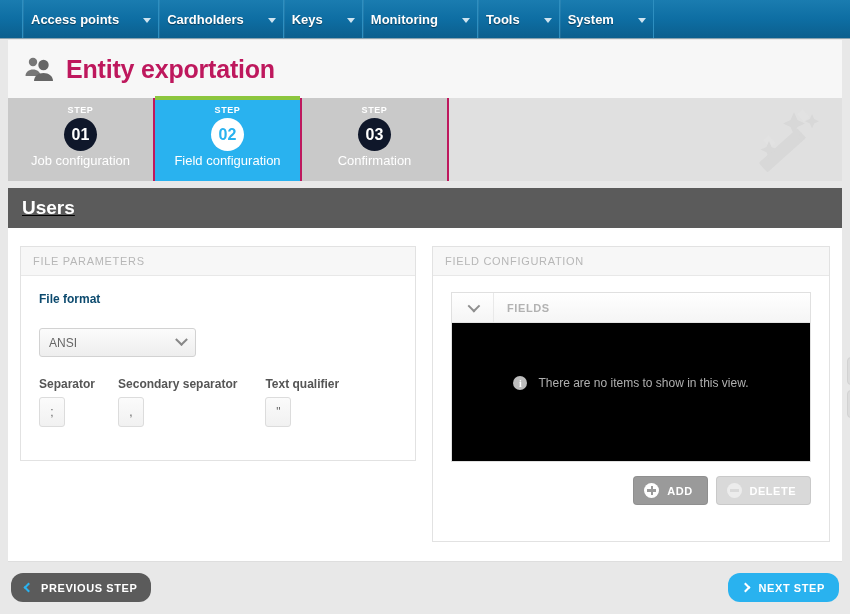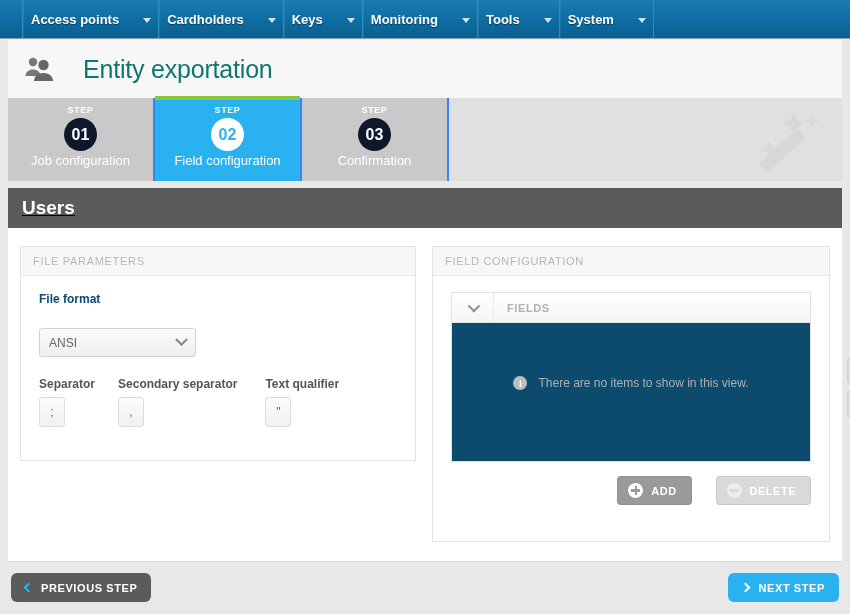--- a/index.html
+++ b/index.html
@@ -48,39 +48,38 @@
   .page-title-bar {
     position: absolute; top: 40px; left: 8px;
     width: 834px; height: 58px;
     background: #f7f7f7;
     display: flex; align-items: center;
     padding-left: 16px;
     gap: 12px;
   }
   .people-icon { width: 30px; height: 26px; flex: none; }
   .page-title {
-    font-size: 25px; color: #0f766e; font-weight: normal;
+    font-size: 25px; color: #be185d; font-weight: bold;
     letter-spacing: -0.2px;
-    margin-left: 17px;
   }
 
   
   .steps {
     position: absolute; top: 98px; left: 8px;
     width: 834px; height: 83px;
     background: #e0e0e0;
     display: flex;
   }
   .step {
     width: 147px; height: 83px;
     background: #c9c9c9;
     position: relative;
     text-align: center;
     cursor: pointer;
-    border-right: 2px solid #3b82f6;
+    border-right: 2px solid #be185d;
     padding-top: 7px;
   }
   .step.active { background: #29b2ef; }
   .step.active::before {
     content: "";
     position: absolute; top: -2px; left: 0; right: 0;
     height: 4px; background: #8cc63e;
   }
   .step-label {
     font-size: 9px; color: #ffffff; letter-spacing: .6px;
@@ -198,21 +197,21 @@
   }
   .cbox-label { font-size: 12px; color: #777; }
 
   
   .hint { font-size: 12px; color: #666; margin-bottom: 11px; }
 
   .grid {
     border: 1px solid #e0e0e0;
     height: 170px;
     display: flex; flex-direction: column;
-    background: #0c4a6e;
+    background: #000000;
   }
   .grid-head {
     height: 30px; display: flex;
     background: linear-gradient(to bottom,#ffffff,#f5f5f5);
     border-bottom: 1px solid #e4e4e4;
   }
   .grid-head-check {
     width: 42px; display: flex; align-items: center; justify-content: center;
     border-right: 1px solid #e9e9e9;
     cursor: pointer;
@@ -250,21 +249,21 @@
   .order-btn {
     width: 28px; height: 28px;
     background: #dcdcdc;
     border: 1px solid #d2d2d2;
     border-radius: 4px;
     display: flex; align-items: center; justify-content: center;
     cursor: pointer;
   }
 
   .grid-actions {
-    display: flex; justify-content: flex-end; gap: 24px;
+    display: flex; justify-content: flex-end; gap: 8px;
     margin-top: 14px;
   }
   .act-btn {
     height: 29px;
     border-radius: 4px;
     display: flex; align-items: center; gap: 8px;
     padding: 0 14px 0 10px;
     font-size: 11px; font-weight: bold; letter-spacing: .5px;
     color: #ffffff;
     cursor: pointer;
@@ -289,21 +288,21 @@
   .act-delete .circ-icon::before { width: 9px; height: 2.5px; background: #d9d9d9; }
 
   
   .footer {
     position: absolute; left: 0; top: 563px;
     width: 850px; height: 51px;
     background: #e8e8e8;
   }
   .foot-btn {
     position: absolute; top: 10px;
-    height: 29px; border-radius: 6px;
+    height: 29px; border-radius: 12px;
     display: flex; align-items: center; gap: 9px;
     padding: 0 14px;
     font-size: 11px; font-weight: bold; letter-spacing: .6px;
     color: #ffffff; cursor: pointer;
   }
   .btn-prev { left: 11px; background: #5b5b5b; }
   .btn-next { right: 11px; background: #29b2ef; }
   .arr-left, .arr-right {
     width: 7px; height: 7px;
     border-right: 2.5px solid #fff;

